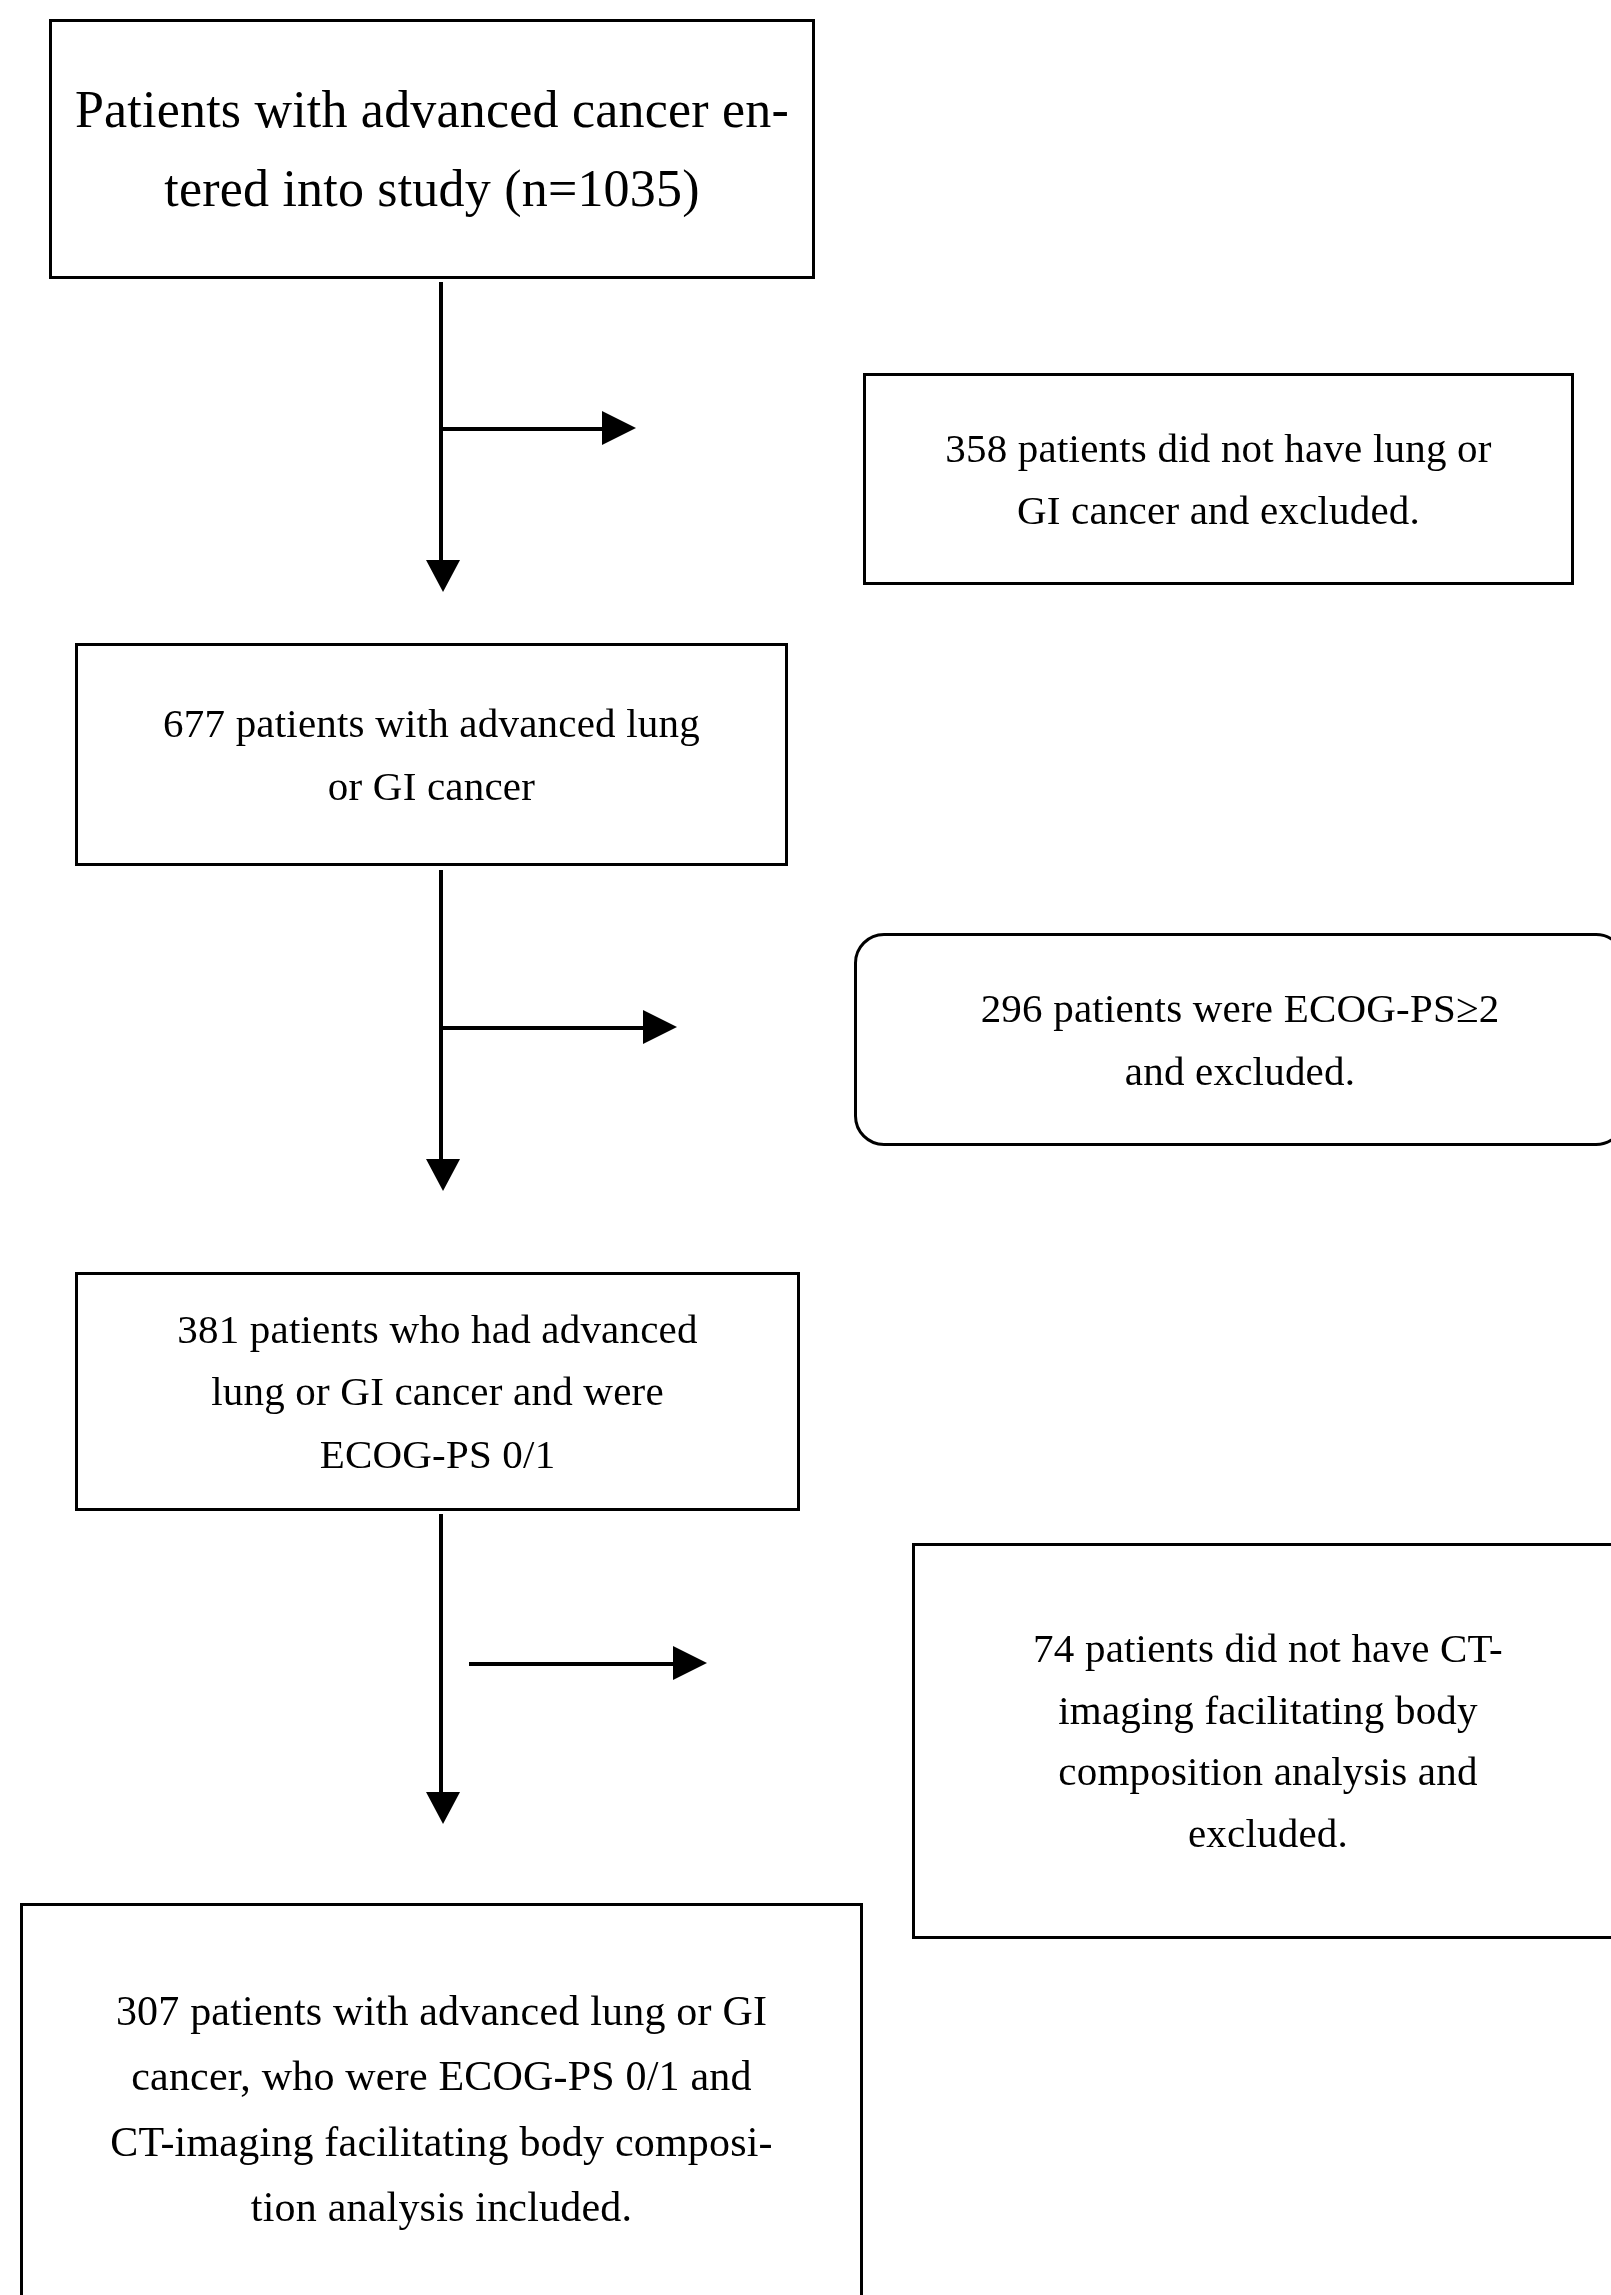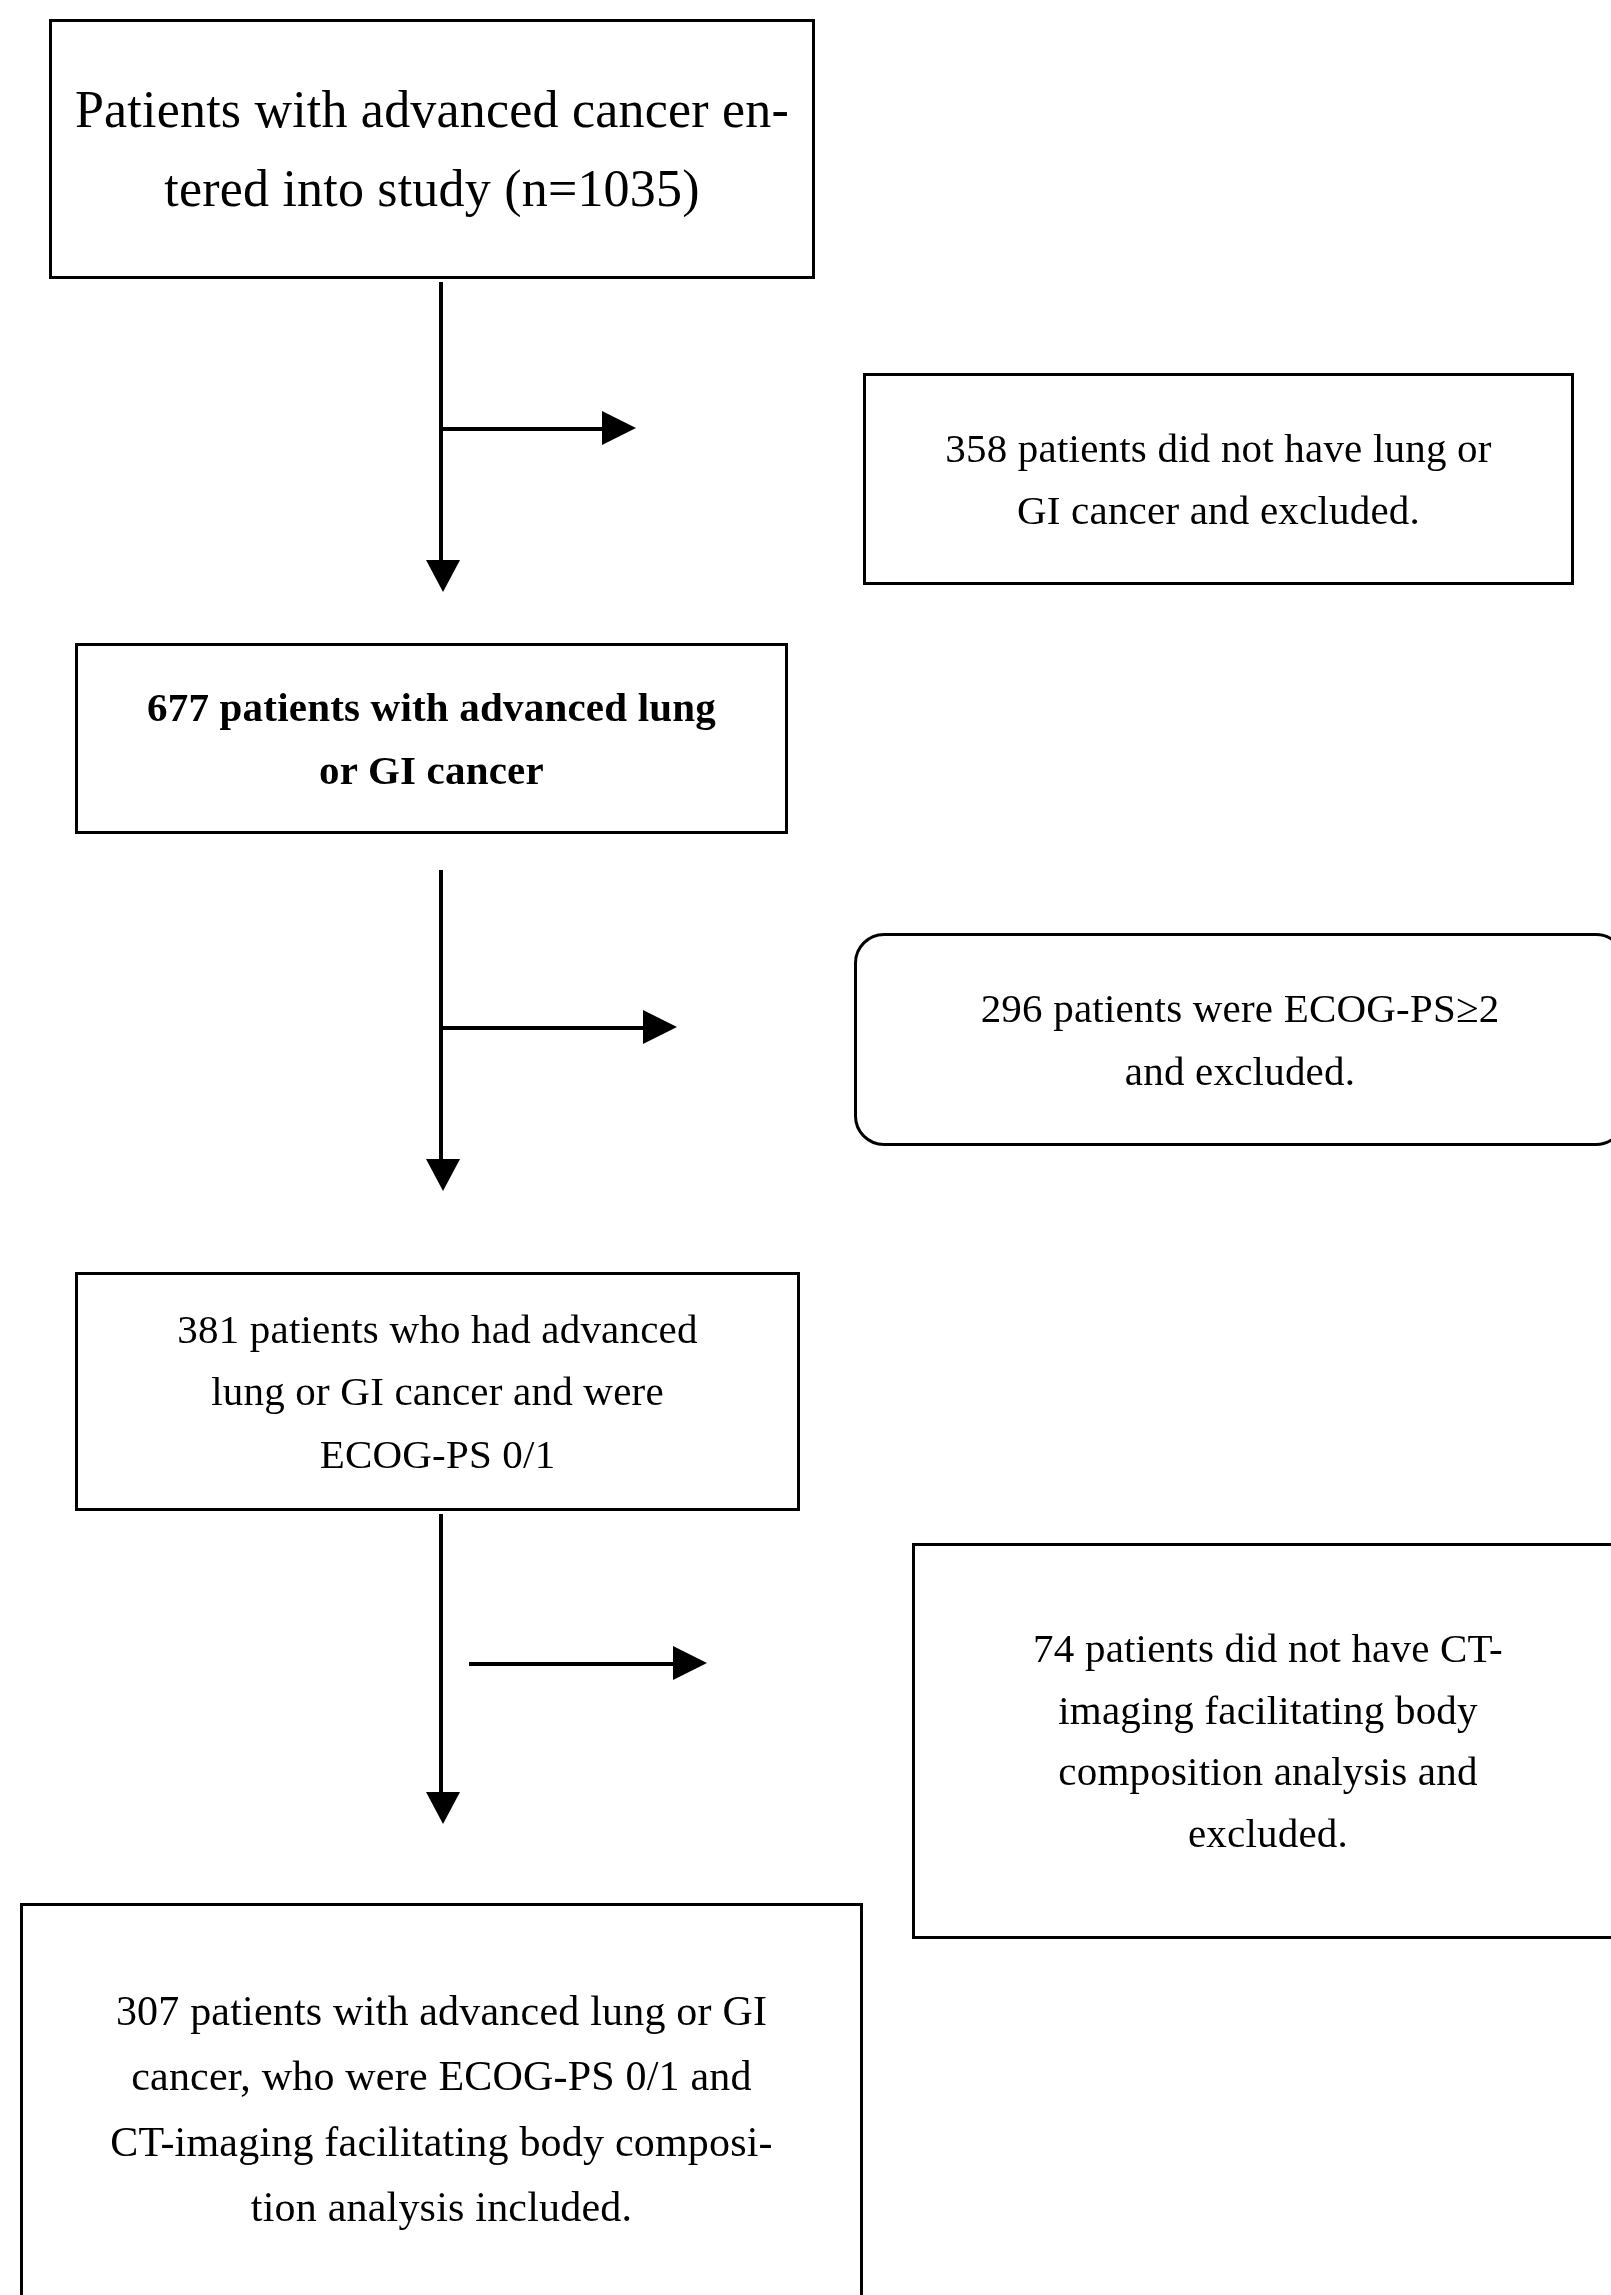--- a/index.html
+++ b/index.html
@@ -36,21 +36,21 @@
     padding: 0 18px;
     box-sizing: border-box;
   }
   .flow-box.left-aligned .box-text {
     text-align: center;
   }
 
   
   #box-entered      { left: 49px;   top: 18.7px;   width: 766px;  height: 260px; }
   #box-excl-lung    { left: 863px; top: 346px;  width: 711px;  height: 212px; margin-top: 27px; }
-  #box-lung-gi      { left: 75px;   top: 643px;  width: 713px;  height: 191px; font-weight: bold; }
+  #box-lung-gi      { left: 75px;   top: 643px;  width: 713px;  height: 223px; }
   #box-excl-ecog    { left: 854px; top: 933px; width: 772px;  height: 213px; border-radius: 30px; }
   #box-ecog01       { left: 75px;   top: 1272px; width: 725px;  height: 239px; }
   #box-excl-ct      { left: 912px; top: 1543px; width: 712px;  height: 396px; }
   #box-included     { left: 20px;   top: 1903px; width: 843px; height: 413px; }
 
   #box-entered   .box-text { font-size: 52px; }
   #box-included  .box-text { font-size: 42px; line-height: 1.55; padding: 0 28px; }
   #box-excl-ct   .box-text { line-height: 1.5; }
 
   

